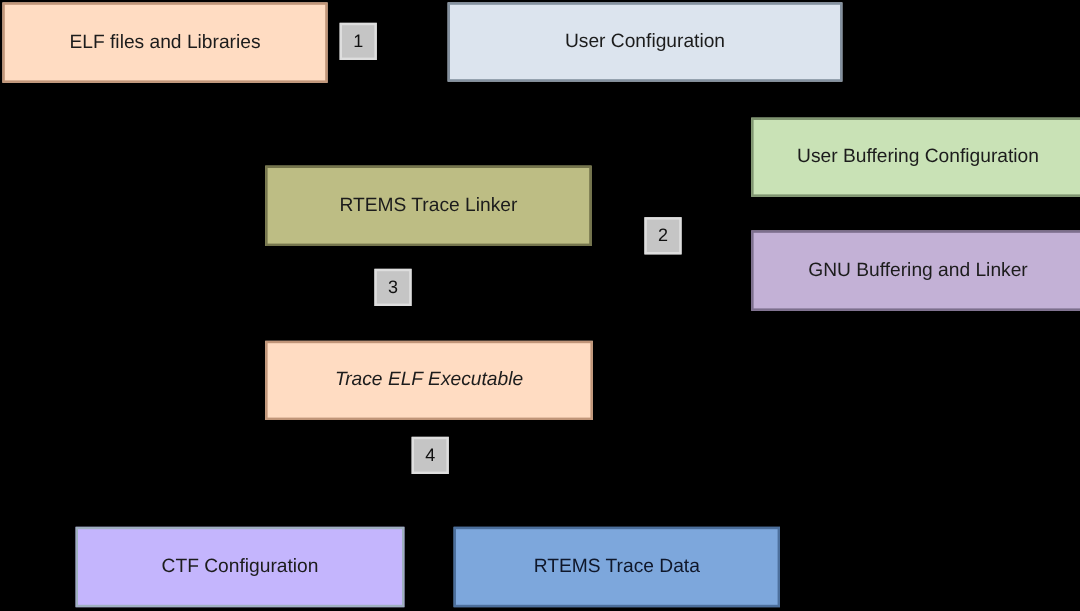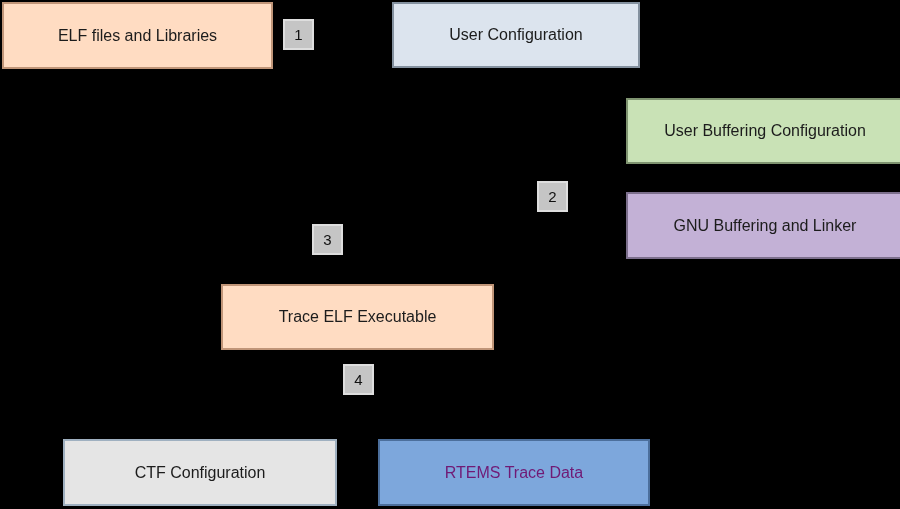--- a/index.html
+++ b/index.html
@@ -30,25 +30,25 @@
     height: 31px;
     border: 2px solid;
     display: flex;
     align-items: center;
     justify-content: center;
     font-size: 15px;
     color: #111111;
   }
   
   #b-elf    { left: 2px;   top: 2px;   width: 271px; height: 67px; }
-  #b-user   { left: 392px; top: 2px;   width: 248px; height: 66px; align-items: center; }
+  #b-user   { left: 373px; top: 2px;   width: 329px; height: 66px; align-items: center; }
   #b-tbc    { left: 626px; top: 98px;  width: 278px; height: 66px; }
   #b-linker { left: 221px; top: 138px; width: 272px; height: 67px; }
   #b-gnu    { left: 626px; top: 192px; width: 278px; height: 67px; }
-  #b-telf   { left: 221px; top: 284px; width: 273px; height: 66px; }
+  #b-telf   { left: 221px; top: 284px; width: 273px; height: 66px; font-style: italic; }
   #b-ctf    { left: 63px;  top: 439px; width: 274px; height: 67px; }
   #b-rtd    { left: 378px; top: 439px; width: 272px; height: 67px; }
   #s1 { left: 283px; top: 19px;  }
   #s2 { left: 537px; top: 181px; }
   #s3 { left: 312px; top: 224px; }
   #s4 { left: 343px; top: 364px; }
 </style>
 </head>
 <body>
 
@@ -59,34 +59,37 @@
   </div>
 
   <div class="box" id="b-user" style="background-color: rgb(220, 228, 238); border-color: rgb(132, 145, 159); color: rgb(28, 28, 28);">
     <span>User Configuration</span>
   </div>
 
   <div class="box" id="b-tbc" style="background-color: rgb(201, 226, 182); border-color: rgb(127, 148, 112); color: rgb(28, 28, 28);">
     <span>User Buffering Configuration</span>
   </div>
 
+  <div class="box" id="b-linker" style="background-color: rgb(189, 189, 132); border-color: rgb(117, 117, 77); color: rgb(28, 28, 28);">
+    <span>RTEMS Trace Linker</span>
+  </div>
 
   <div class="box" id="b-gnu" style="background-color: rgb(195, 177, 214); border-color: rgb(124, 111, 140); color: rgb(28, 28, 28);">
     <span>GNU Buffering and Linker</span>
   </div>
 
   <div class="box" id="b-telf" style="background-color: rgb(255, 220, 194); border-color: rgb(192, 149, 120); color: rgb(28, 28, 28);">
     <span>Trace ELF Executable</span>
   </div>
 
-  <div class="box" id="b-ctf" style="background-color: #e5e5e5; border-color: rgb(159, 176, 192); color: rgb(28, 28, 28);">
+  <div class="box" id="b-ctf" style="background-color: #c4b5fd; border-color: rgb(159, 176, 192); color: rgb(28, 28, 28);">
     <span>CTF Configuration</span>
   </div>
 
-  <div class="box" id="b-rtd" style="background-color: rgb(125, 167, 220); border-color: rgb(76, 111, 156); color: #701a75;">
+  <div class="box" id="b-rtd" style="background-color: rgb(125, 167, 220); border-color: rgb(76, 111, 156); color: #0f172a;">
     <span>RTEMS Trace Data</span>
   </div>
 
   <div class="step" id="s1" style="background-color: rgb(197, 197, 197); border-color: rgb(222, 222, 222); color: rgb(17, 17, 17);">
     <span>1</span>
   </div>
 
   <div class="step" id="s2" style="background-color: rgb(197, 197, 197); border-color: rgb(222, 222, 222); color: rgb(17, 17, 17);">
     <span>2</span>
   </div>

